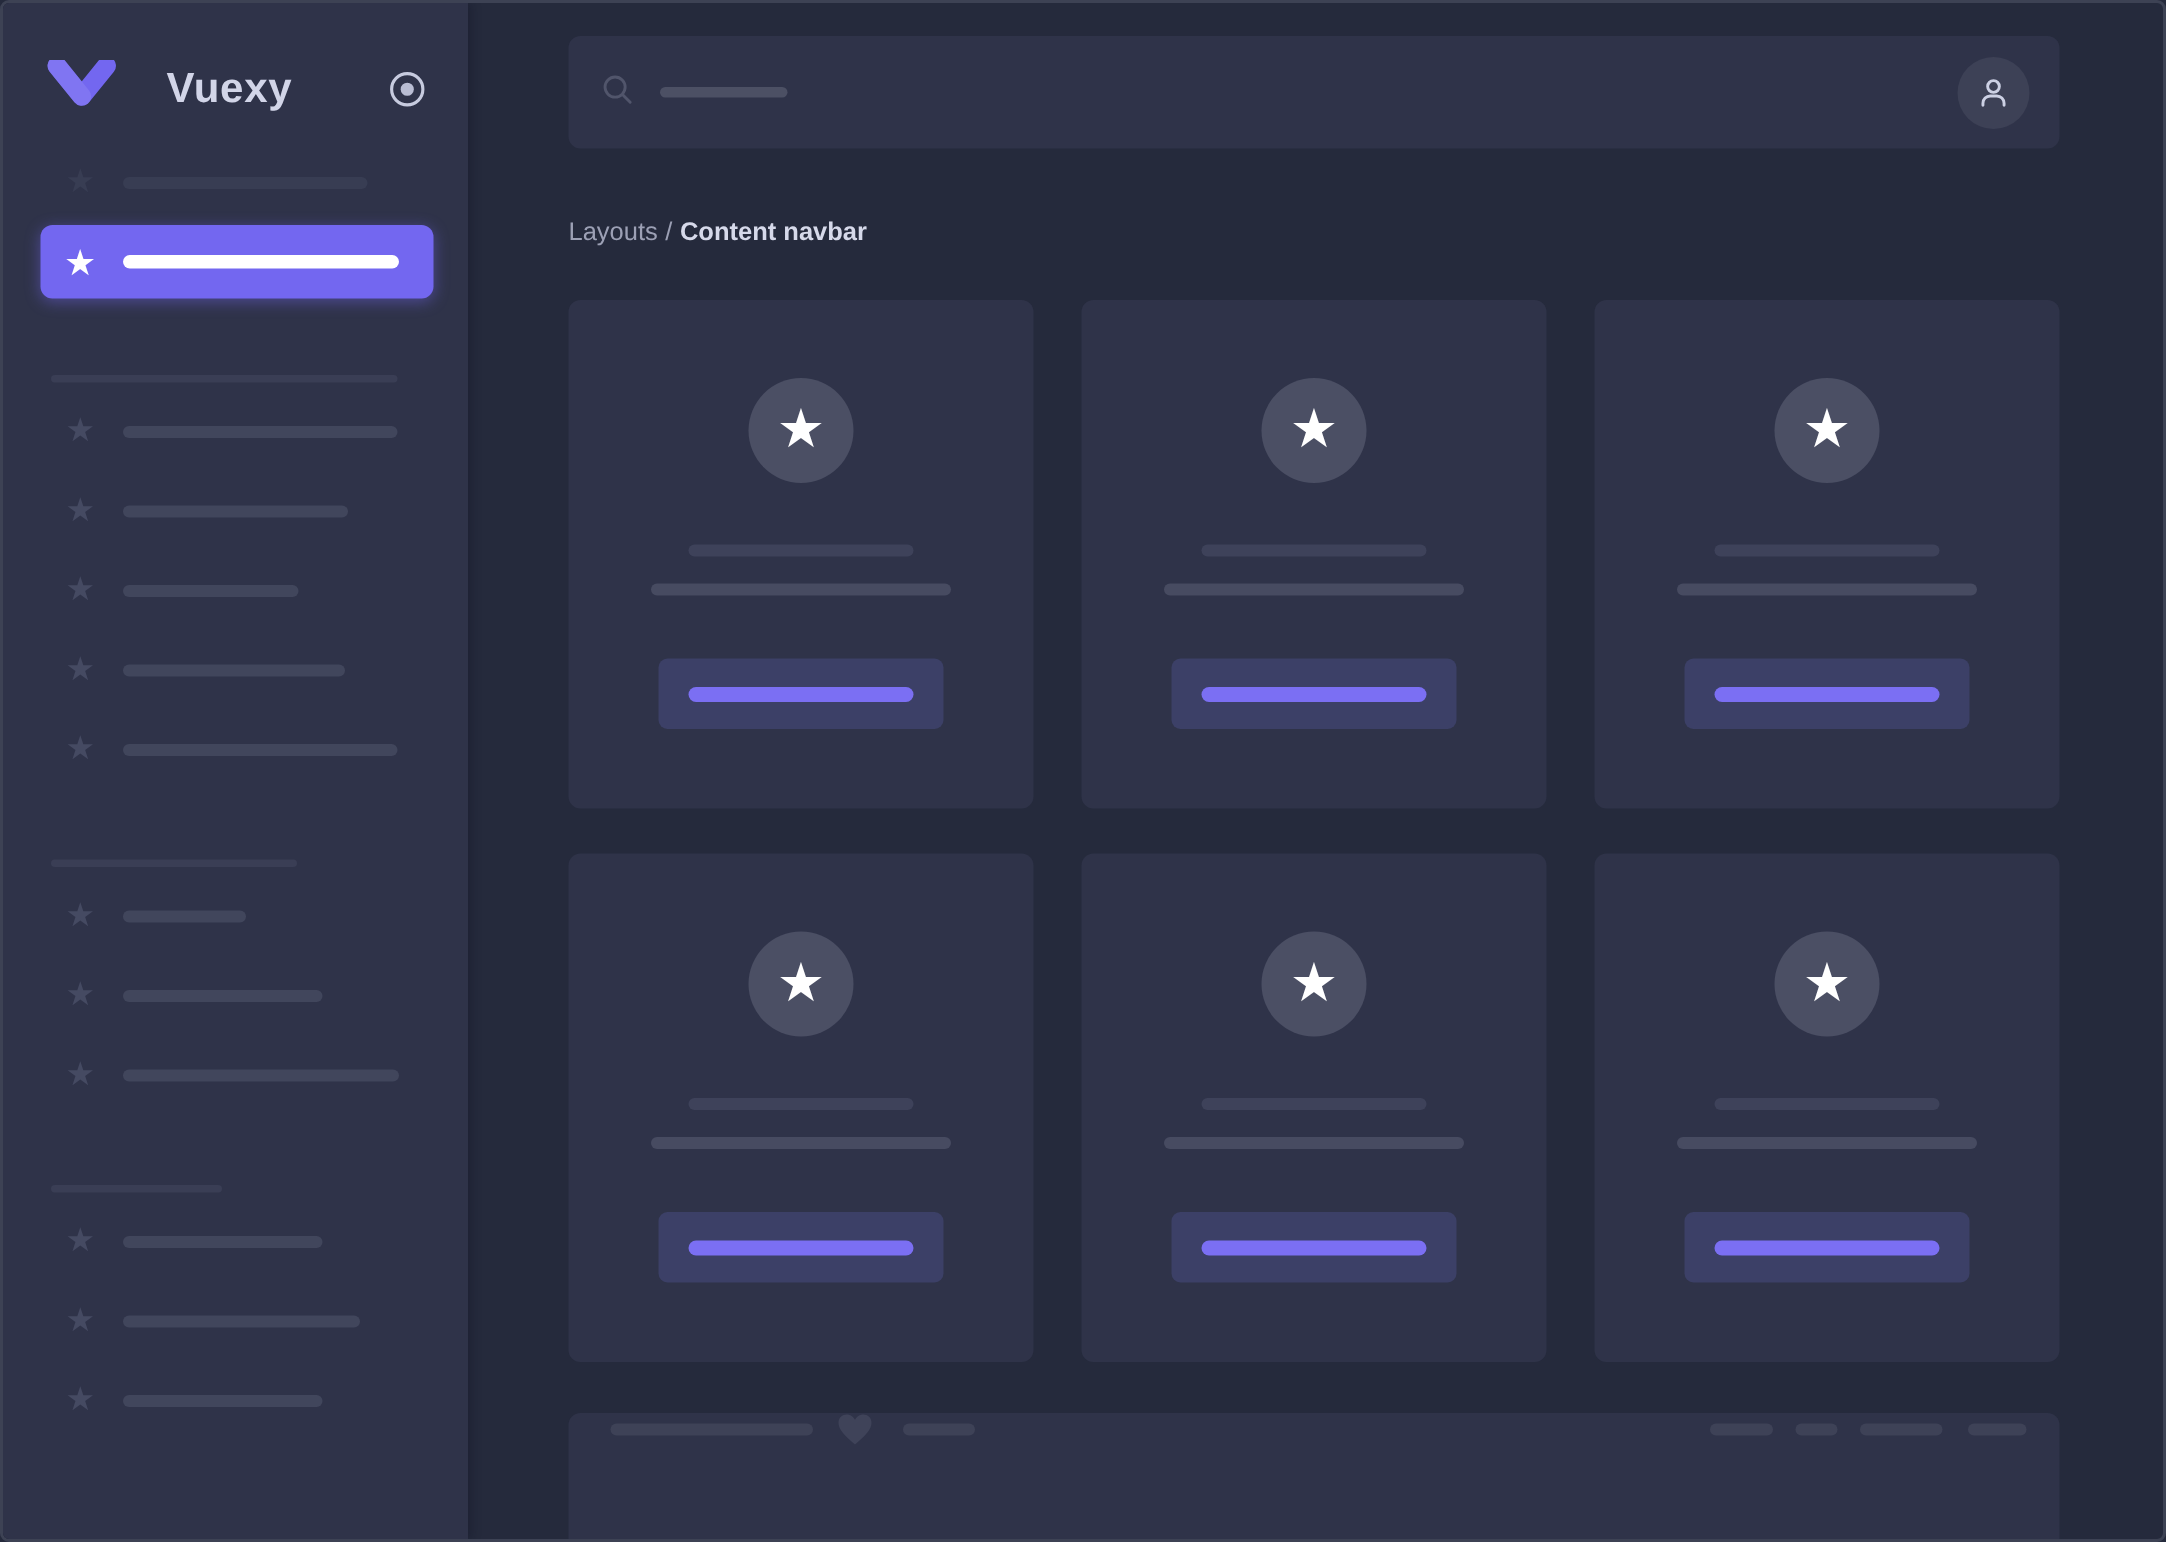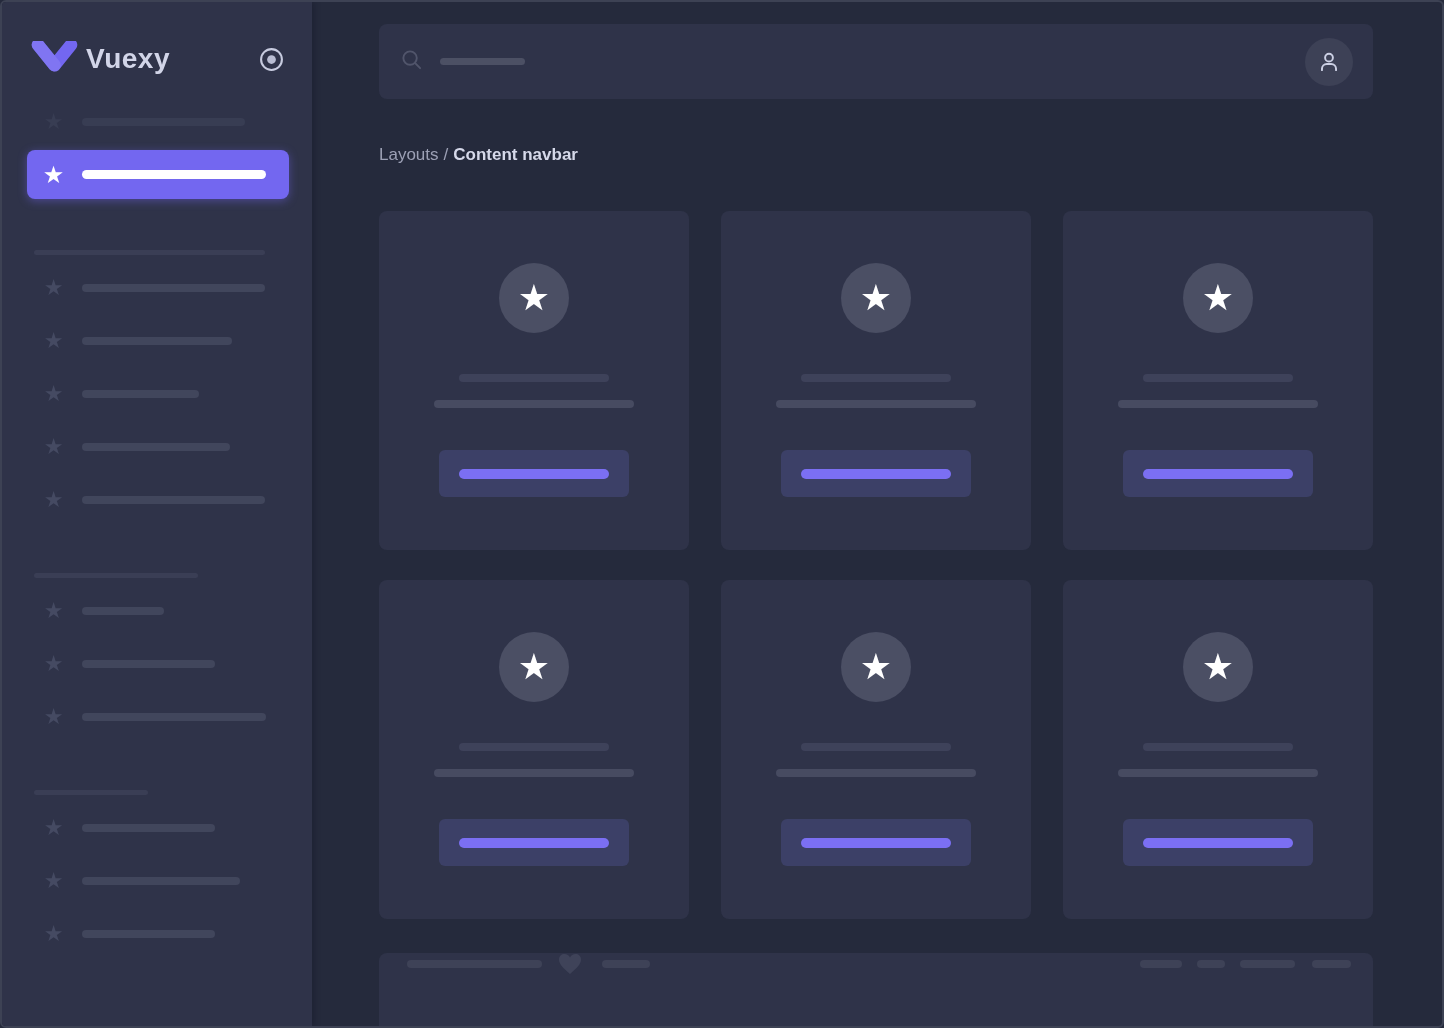--- a/index.html
+++ b/index.html
@@ -10,21 +10,21 @@
     border:2px solid #3d4254;
     border-radius:6px;
     display:flex;
   }
 
   
   .sidebar { width:310px; height:100%; background:#2f3349; flex:none;
              box-shadow:2px 0 6px rgba(15,18,33,.35); position:relative; z-index:2; }
   .side-header { display:flex; align-items:center; padding:41px 28px 0 29px; height:73px; }
   .logo-svg { width:47px; height:33px; flex:none; }
-  .brand { font-size:28px; font-weight:bold; color:#d2d5e8; margin-left:8px; letter-spacing:.5px; }
+  .brand { font-size:28px; font-weight:bold; color:#d2d5e8; margin-left:33px; letter-spacing:.5px; }
   .pin { margin-left:auto; display:flex; }
 
   .item { display:flex; align-items:center; height:53px; padding-left:39px; }
   .star { font-family:"DejaVu Sans", sans-serif; font-size:22px; line-height:1;
           color:#454a62; width:25px; text-align:center; flex:none; }
   .sbar { height:8px; border-radius:4px; background:#41465c; margin-left:16px; flex:none; }
   .item.faint { margin-top:21px; height:52px; }
   .item.faint .star { color:#383d53; }
   .item.faint .sbar { background:#383d53; }
 
@@ -40,21 +40,21 @@
 
   
   .main { flex:1; padding:22px 69px 0 67px; }
 
   .navbar { height:75px; background:#2f3349; border-radius:8px;
             display:flex; align-items:center; padding:0 20px 0 21px; }
   .search-bar { width:85px; height:7px; border-radius:3.5px; background:#4c5064; margin-left:17px; }
   .avatar { width:48px; height:48px; border-radius:50%; background:#3d4156; margin-left:auto;
             display:flex; align-items:center; justify-content:center; }
 
-  .breadcrumb { margin:46px 0 46px; font-size:17px; color:#9ca0b5; }
+  .breadcrumb { margin:46px 0 35px; font-size:17px; color:#9ca0b5; }
   .breadcrumb .sep { margin:0 5px; }
   .breadcrumb b { color:#d6d9ea; font-weight:bold; }
 
   .grid { display:grid; grid-template-columns:repeat(3,1fr); gap:30px 32px; }
   .card { height:339px; background:#2f3349; border-radius:8px;
           display:flex; flex-direction:column; align-items:center; }
   .card-avatar { width:70px; height:70px; border-radius:50%; background:#4b4f64; margin-top:52px;
                  display:flex; align-items:center; justify-content:center; }
   .card-avatar .star { color:#ffffff; font-size:36px; width:auto; }
   .skl { height:8px; border-radius:4px; background:#3e425a; }

